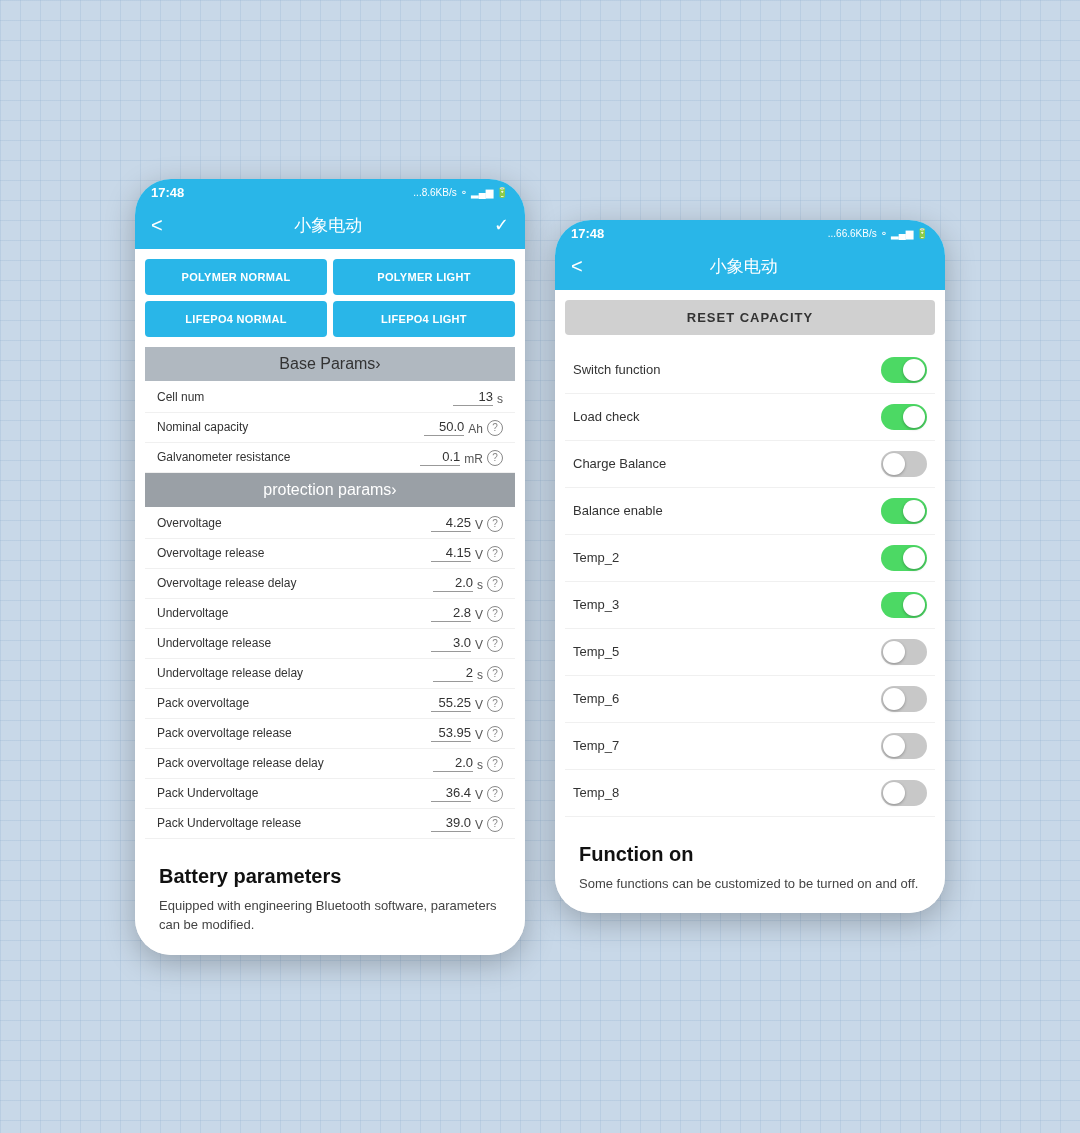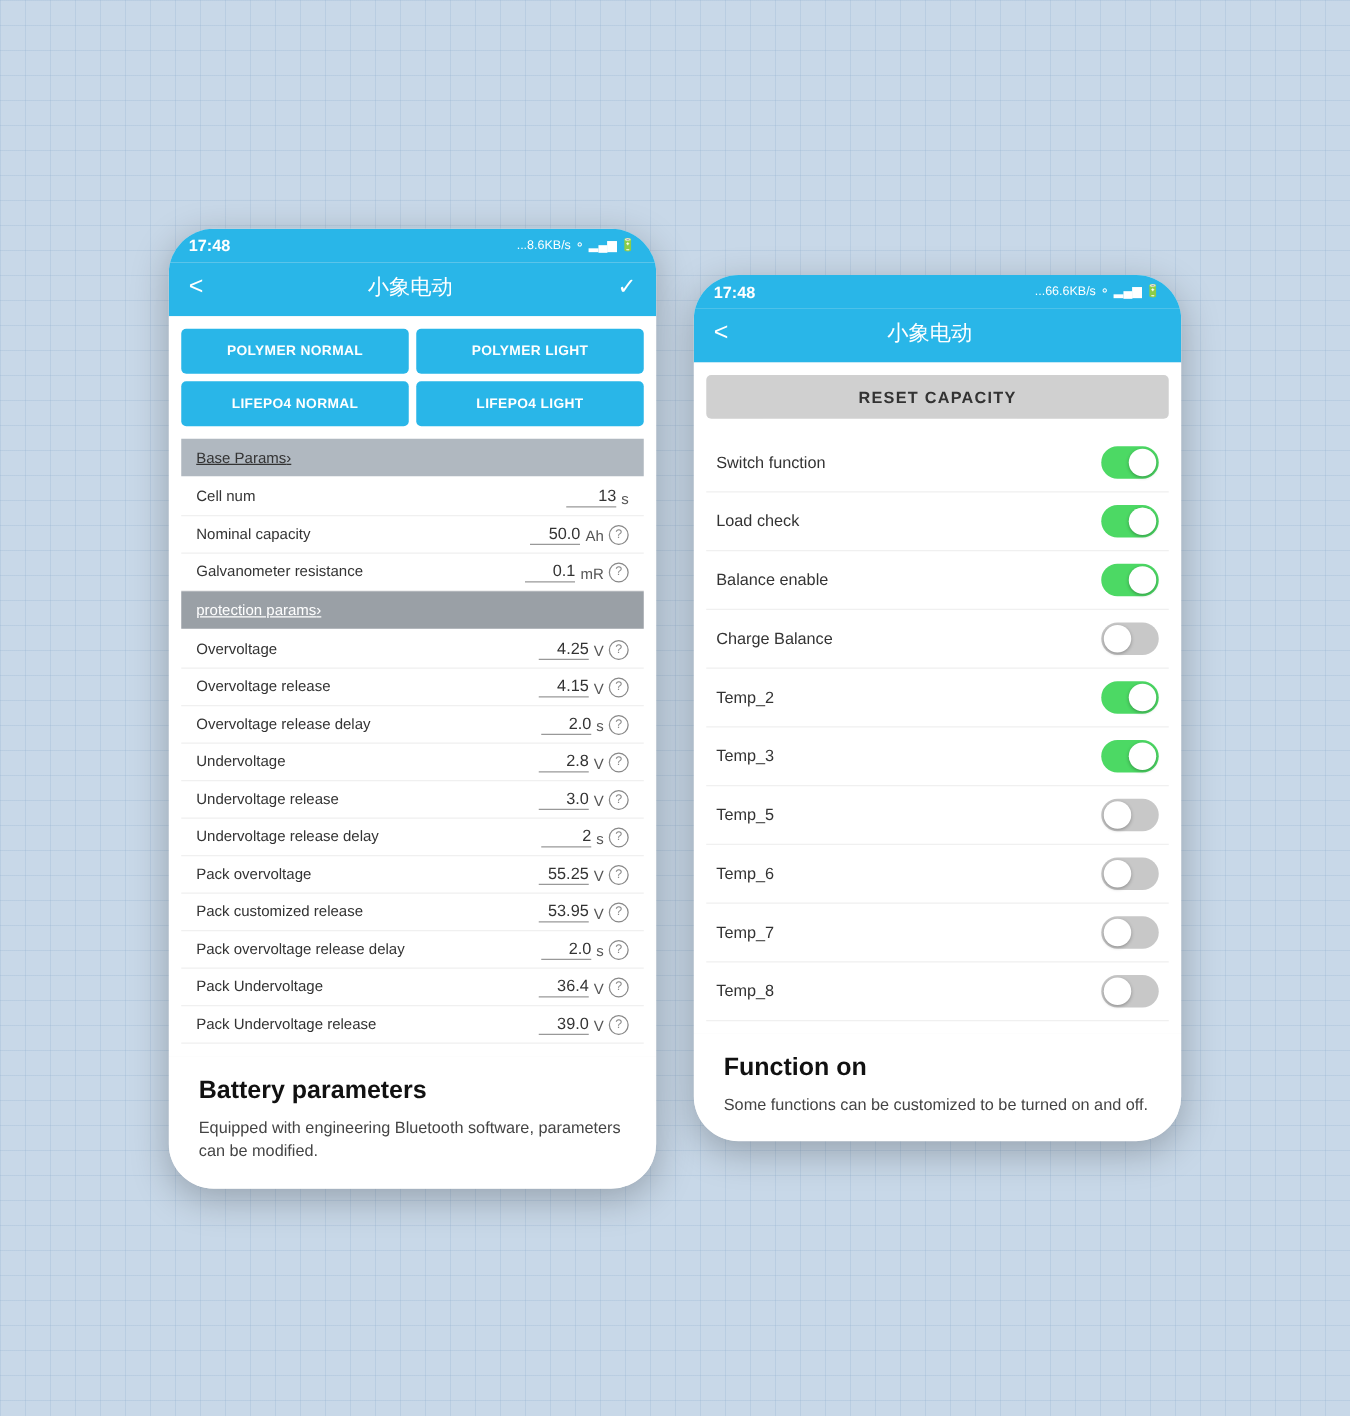--- a/index.html
+++ b/index.html
@@ -73,27 +73,26 @@
       font-size: 11px;
       font-weight: 700;
       text-align: center;
       cursor: pointer;
       letter-spacing: 0.3px;
     }
 
     .section-header {
       background: #b0b8c0;
       padding: 8px 12px;
-      font-size: 12px;
+      font-size: 16px;
       color: #333;
       display: flex;
-      justify-content: flex-start;
+      justify-content: center;
       align-items: center;
       margin-bottom: 2px;
-      text-decoration: underline;
     }
     .section-header.gray { background: #9aa0a6; color: white; }
 
     .param-row {
       display: flex;
       align-items: center;
       padding: 6px 12px;
       border-bottom: 1px solid #f0f0f0;
       justify-content: space-between;
     }
@@ -315,21 +314,21 @@
     <div class="param-row">
       <span class="param-label">Pack overvoltage</span>
       <div class="param-value-group">
         <span class="param-value">55.25</span>
         <span class="param-unit">V</span>
         <span class="help-icon">?</span>
       </div>
     </div>
 
     <div class="param-row">
-      <span class="param-label">Pack customized release</span>
+      <span class="param-label">Pack overvoltage release</span>
       <div class="param-value-group">
         <span class="param-value">53.95</span>
         <span class="param-unit">V</span>
         <span class="help-icon">?</span>
       </div>
     </div>
 
     <div class="param-row">
       <span class="param-label">Pack overvoltage release delay</span>
       <div class="param-value-group">
@@ -391,27 +390,27 @@
       <span class="function-label">Switch function</span>
       <div class="toggle on"></div>
     </div>
 
     <div class="function-row">
       <span class="function-label">Load check</span>
       <div class="toggle on"></div>
     </div>
 
     <div class="function-row">
+      <span class="function-label">Charge Balance</span>
+      <div class="toggle off"></div>
+    </div>
+
+    <div class="function-row">
       <span class="function-label">Balance enable</span>
       <div class="toggle on"></div>
-    </div>
-
-    <div class="function-row">
-      <span class="function-label">Charge Balance</span>
-      <div class="toggle off"></div>
     </div>
 
 
     <div class="function-row">
       <span class="function-label">Temp_2</span>
       <div class="toggle on"></div>
     </div>
 
     <div class="function-row">
       <span class="function-label">Temp_3</span>

